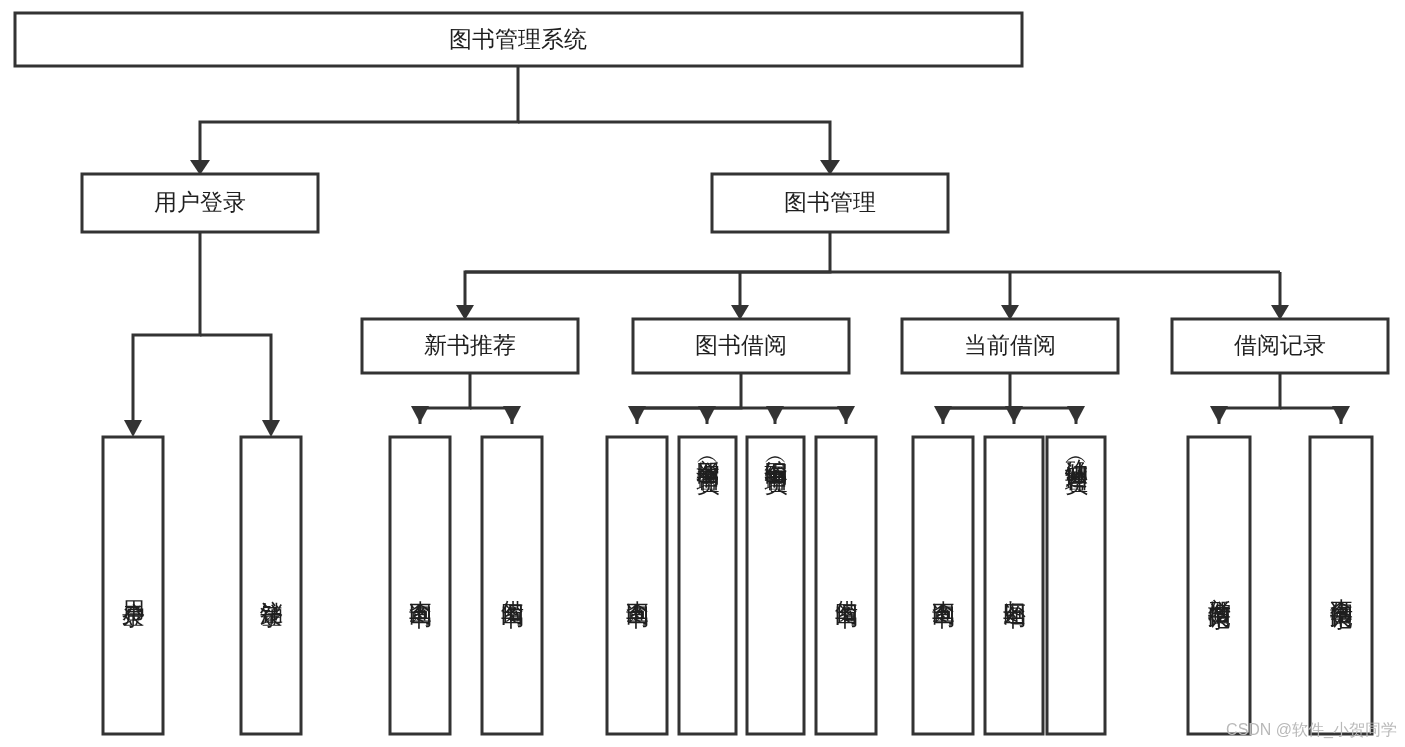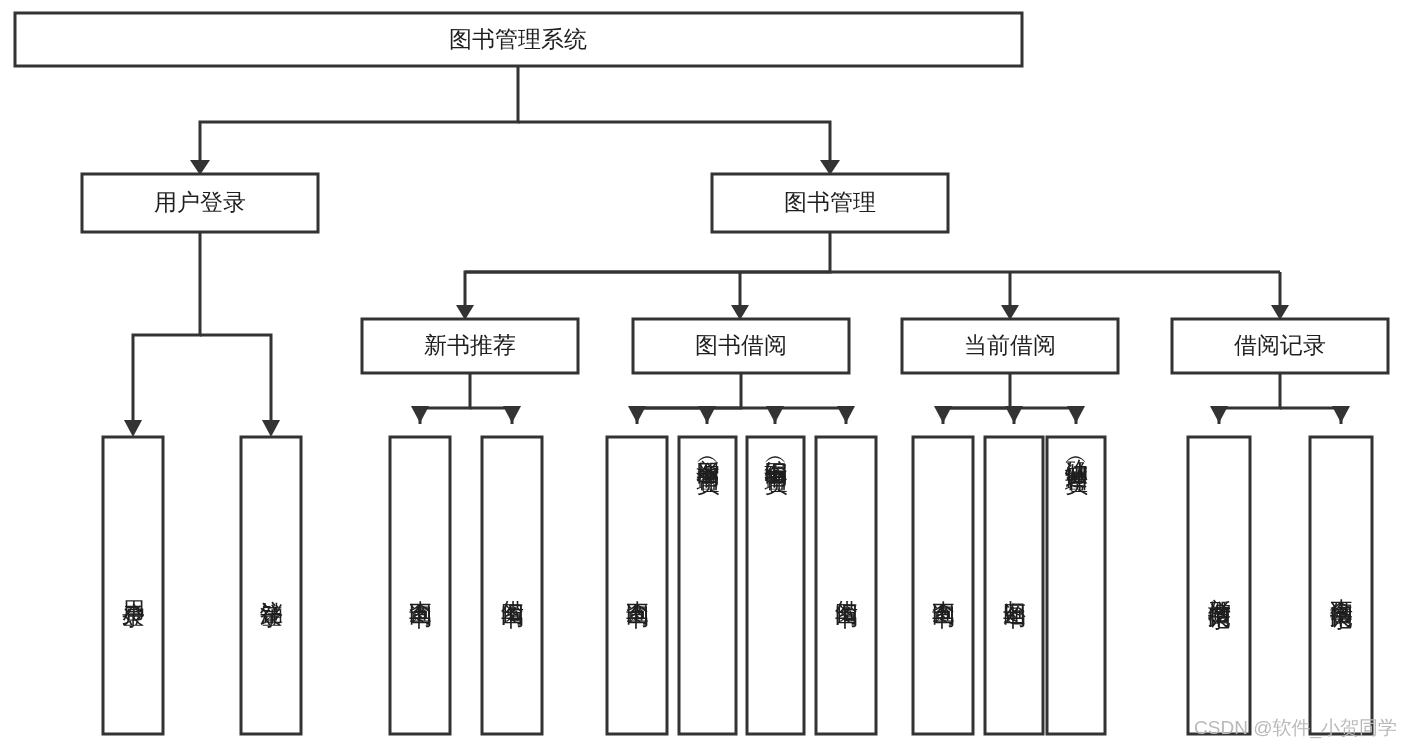--- a/index.html
+++ b/index.html
@@ -62,21 +62,21 @@
     color: #1f1f1f;
     letter-spacing: 2px;
     white-space: nowrap;
     text-align: center;
   }
   .watermark {
     position: absolute;
     right: 8px;
     bottom: 6px;
     font-family: "Liberation Sans", "DejaVu Sans", sans-serif;
-    font-size: 19px;
+    font-size: 16px;
     color: #b9b9b9;
     white-space: nowrap;
     user-select: none;
   }
 </style>
 </head>
 <body>
 
 <div id="diagram-root">
 

